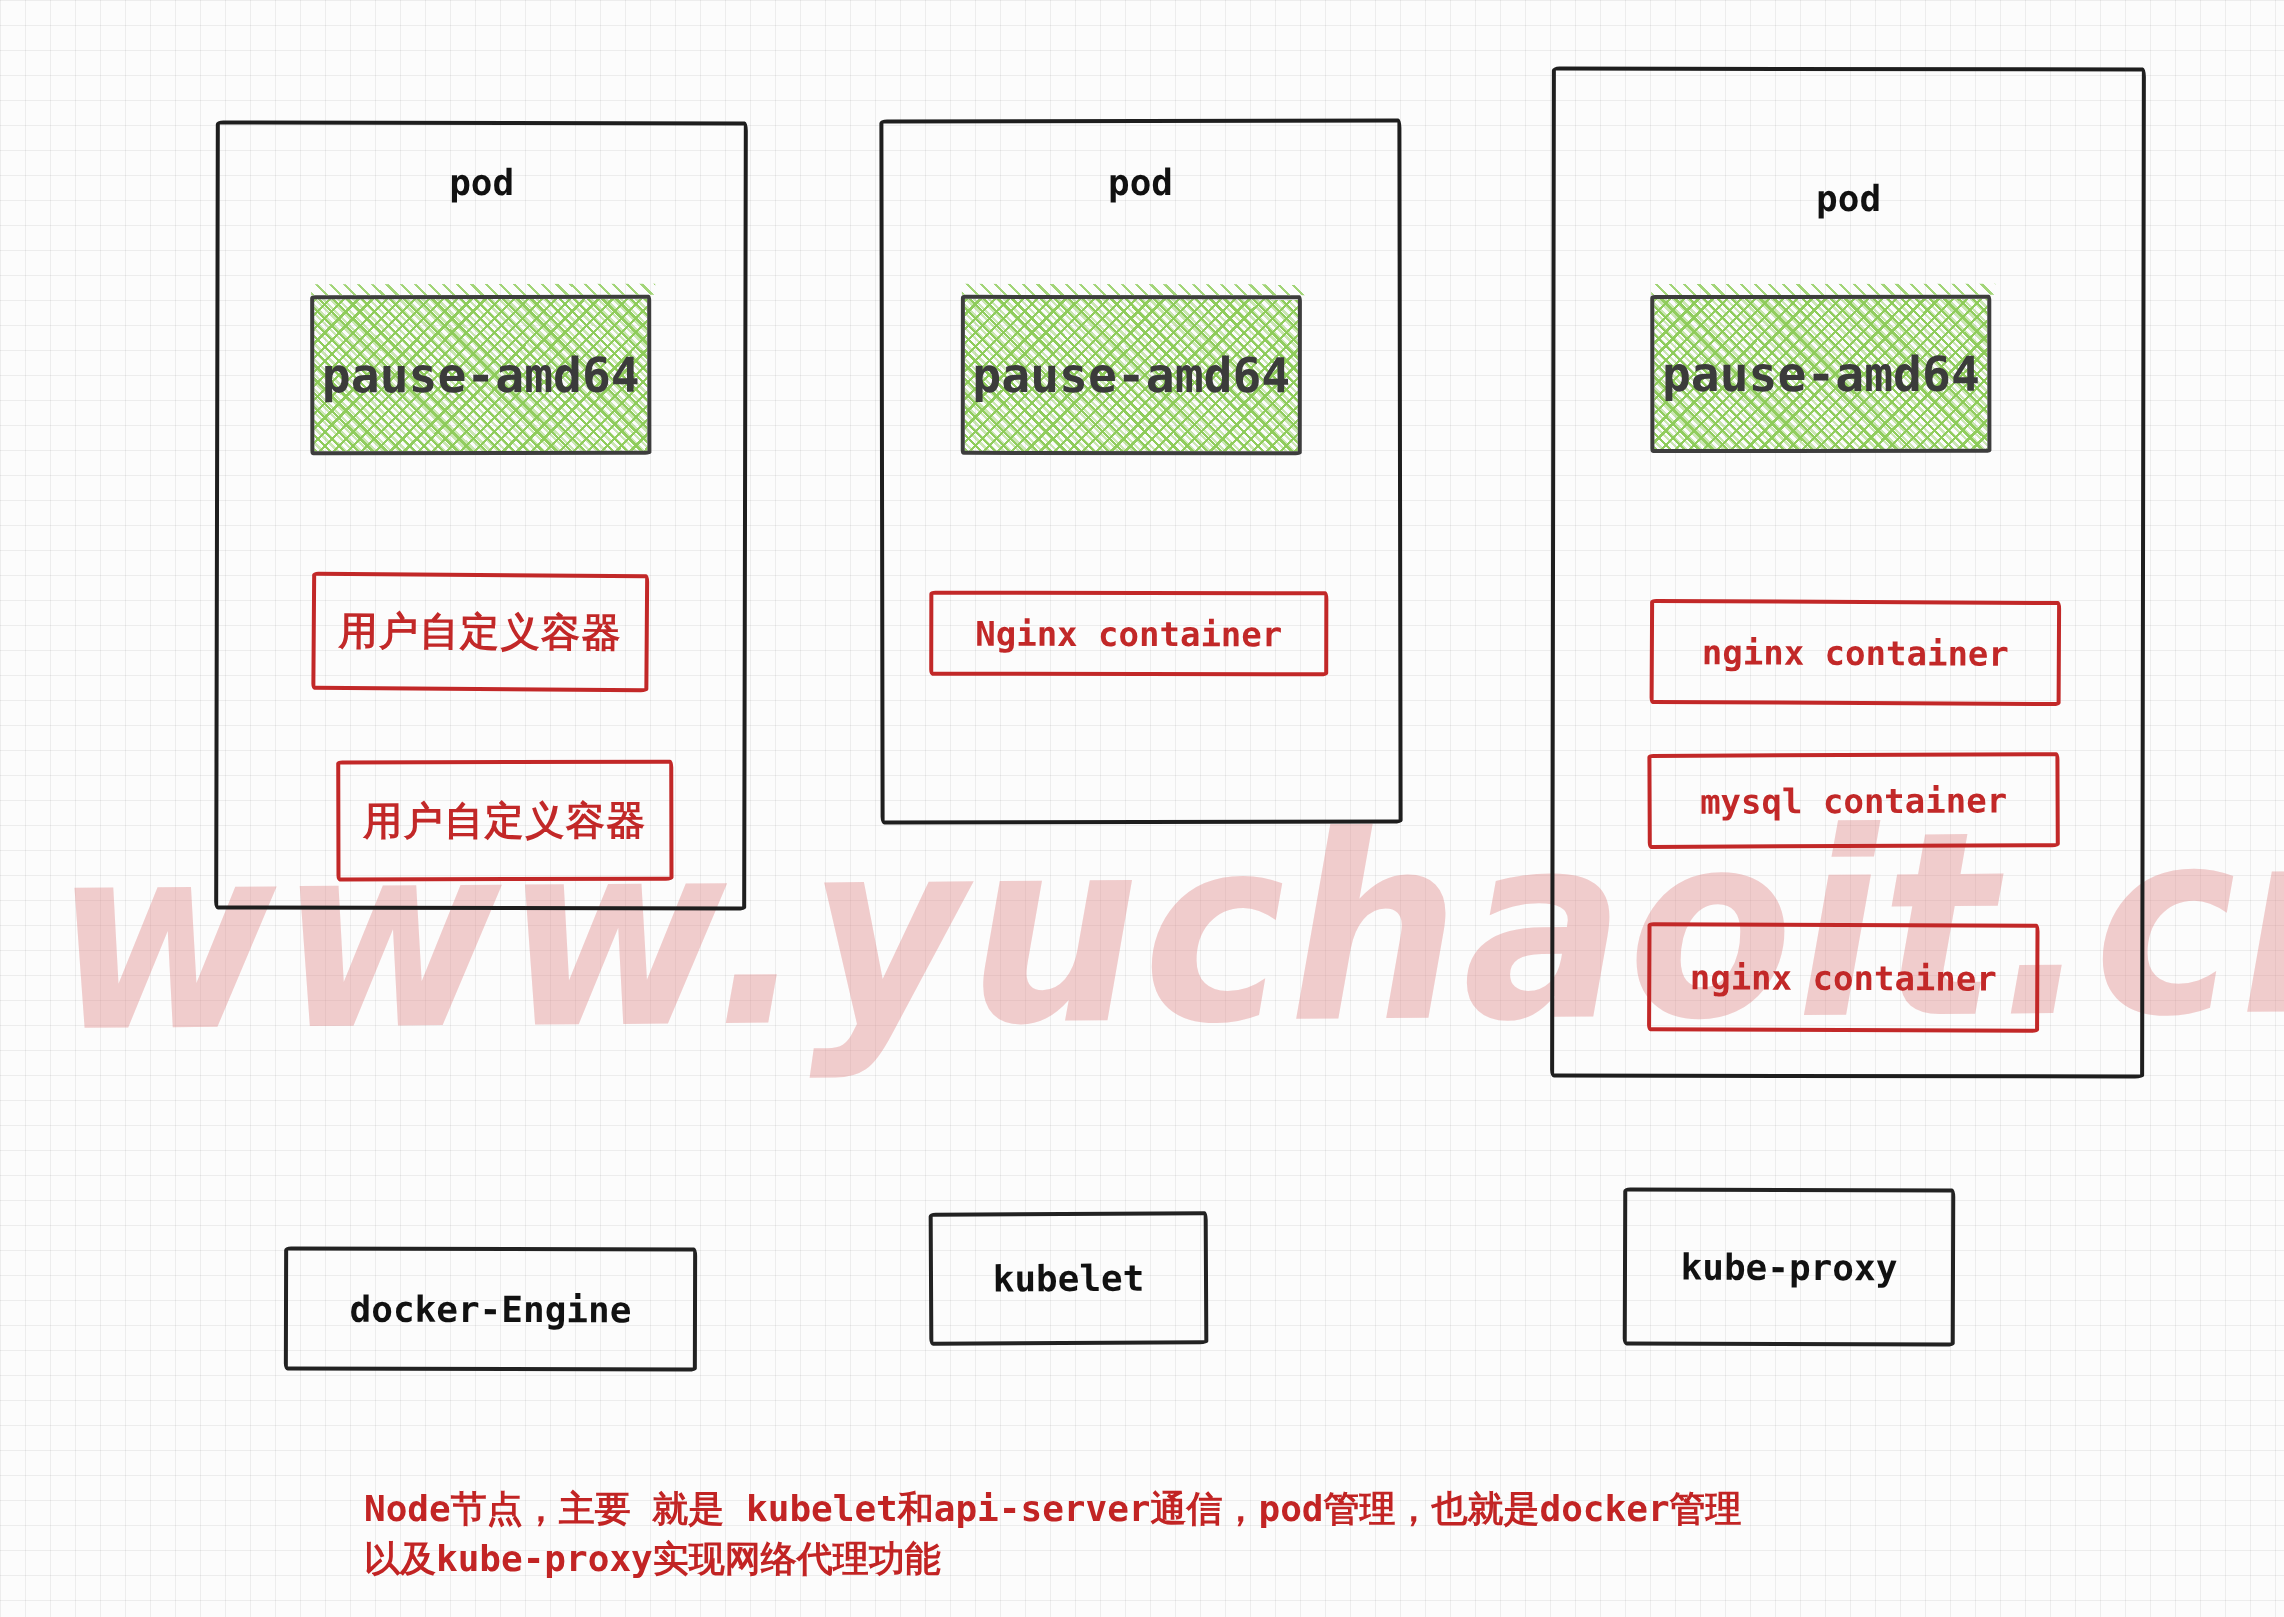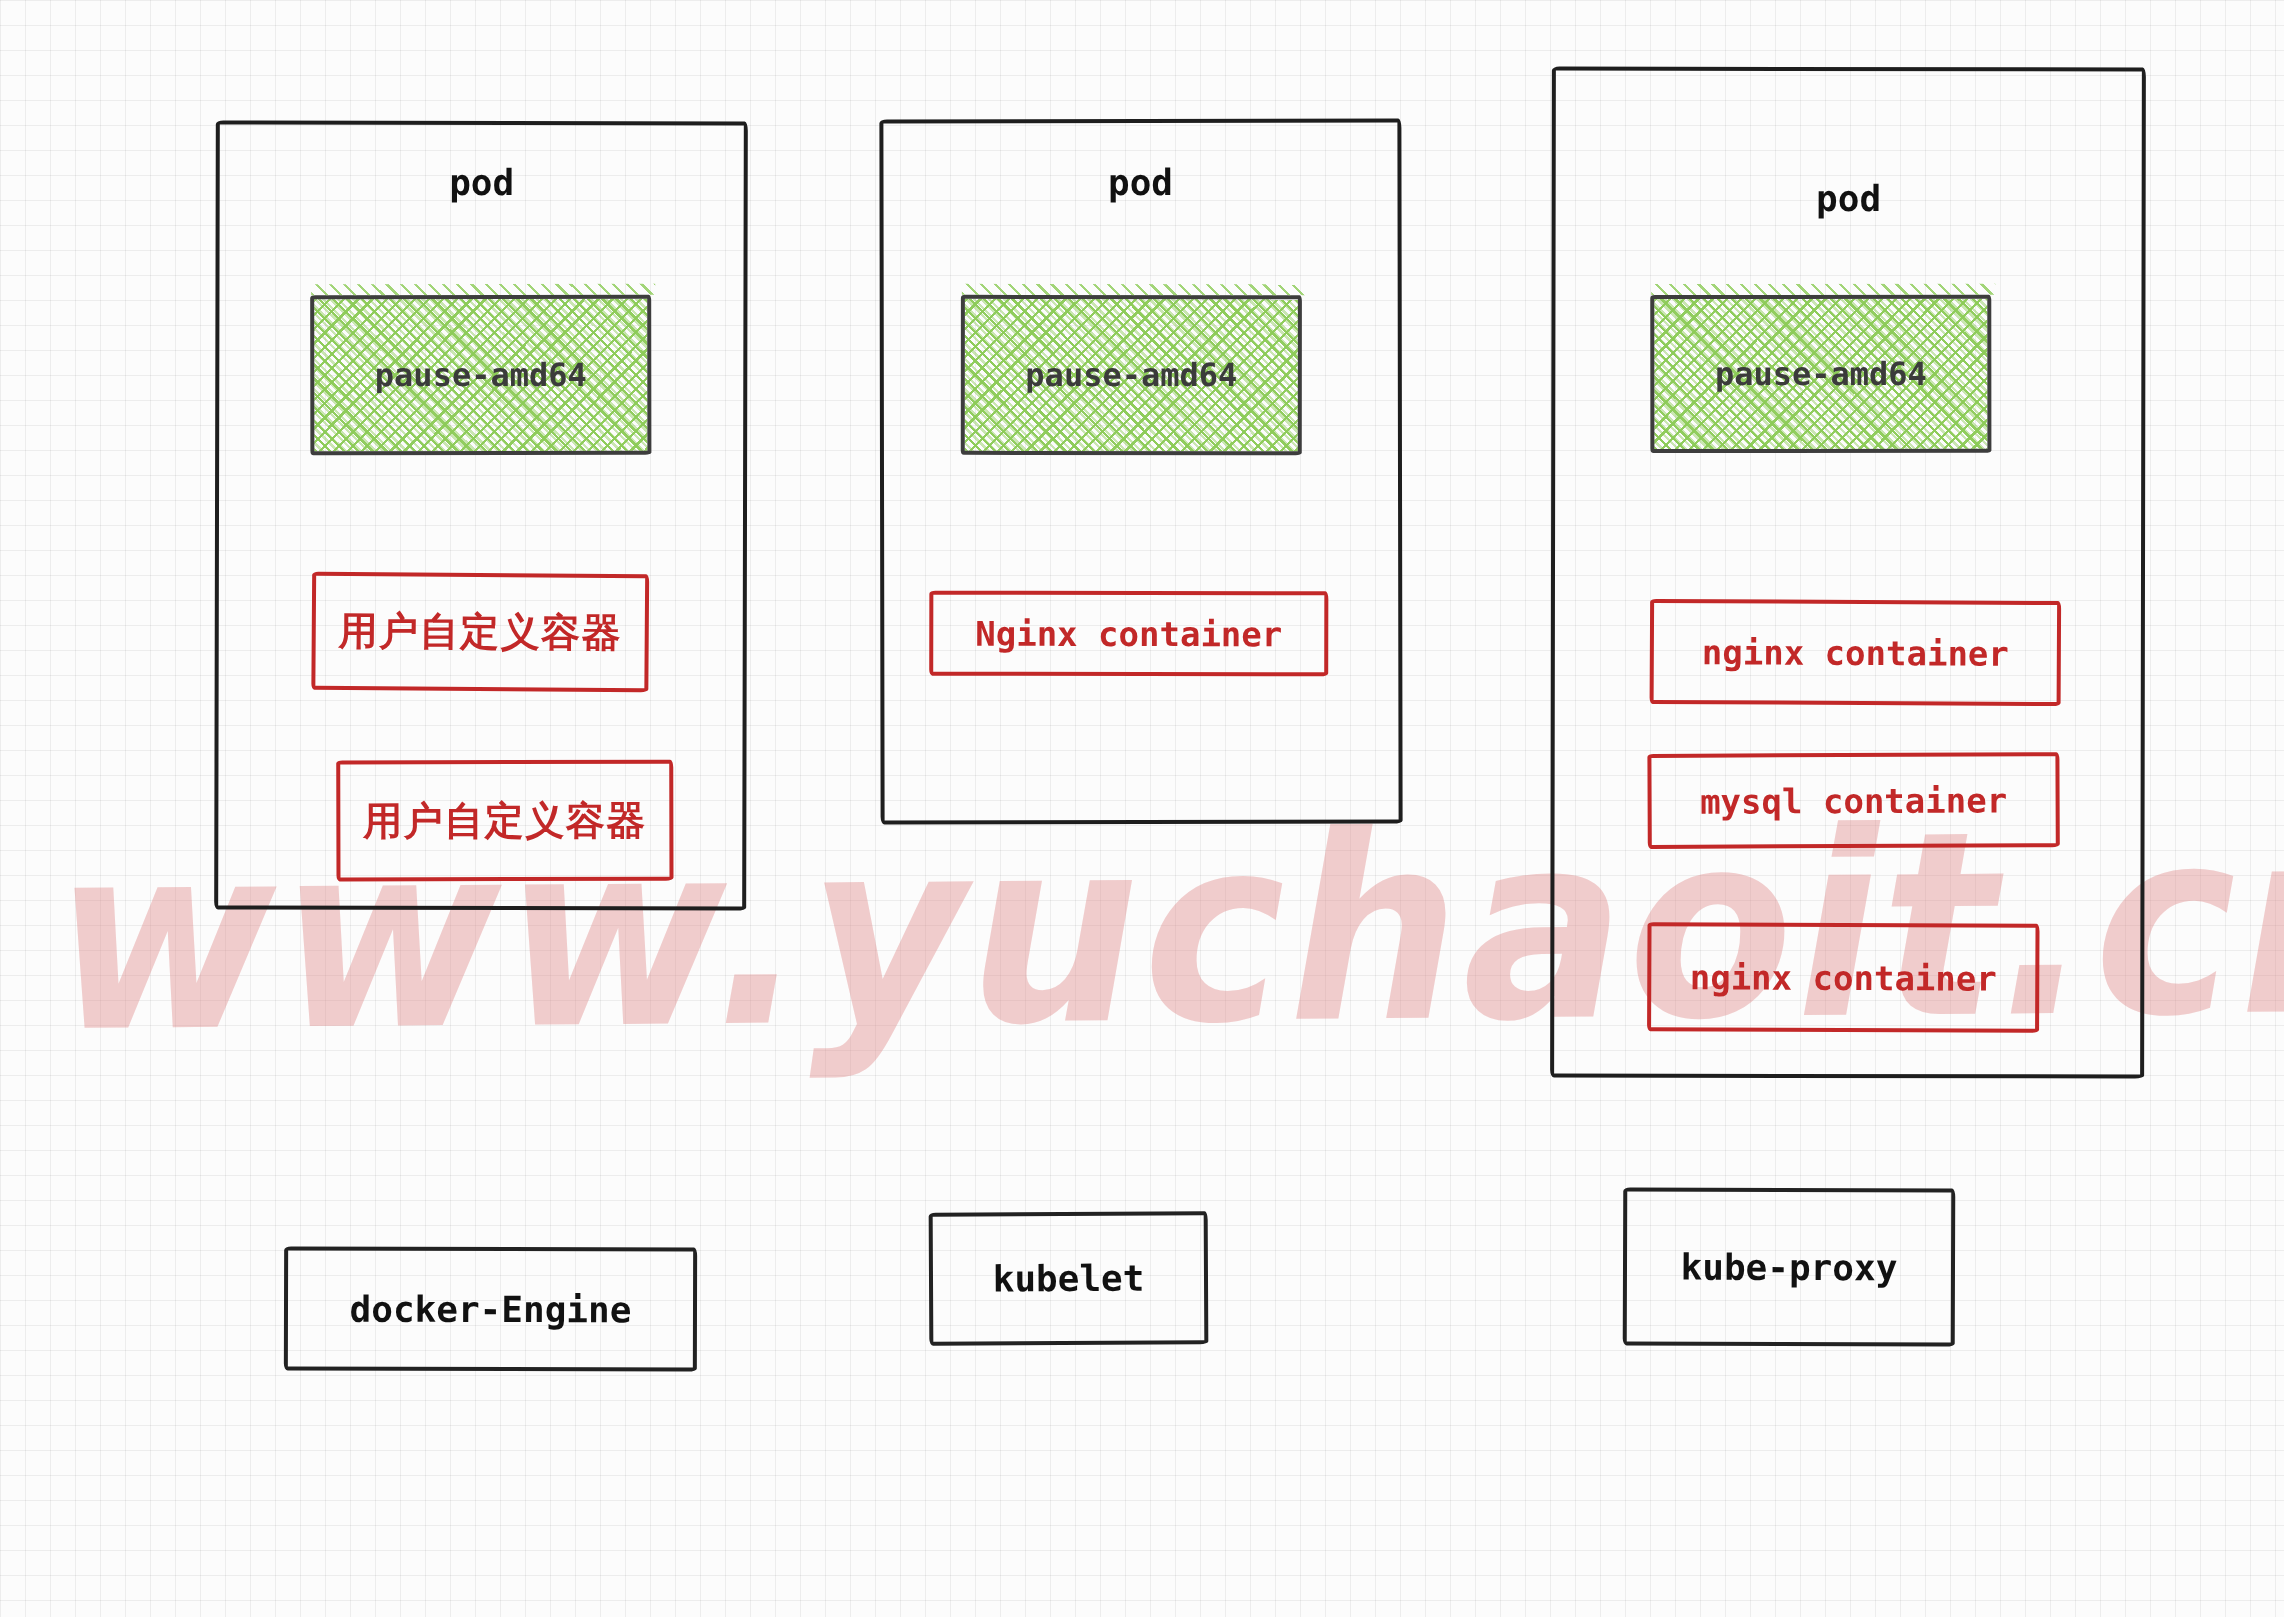--- a/index.html
+++ b/index.html
@@ -36,21 +36,21 @@
     border-radius:7.7px 3.1px 9.3px 3.9px / 3.9px 9.3px 3.1px 7.7px;
     z-index:2;
   }
   .pod-label{
     position:absolute;left:0;right:0;text-align:center;
     font-weight:bold;font-size:36px;color:#111;
   }
   .pause{
     position:absolute;border:4.6px solid #3d3d3d;
     display:flex;align-items:center;justify-content:center;
-    font-weight:bold;font-size:32px;color:#3b3b3b;
+    font-weight:bold;font-size:48px;color:#3b3b3b;
     border-radius:4.6px 2.3px 6.2px 3.1px / 3.1px 6.2px 2.3px 4.6px;
     background-image:
       repeating-linear-gradient(45deg,  rgba(140,203,87,0.95) 0 2.3px, transparent 2.3px 10px),
       repeating-linear-gradient(135deg, rgba(140,203,87,0.95) 0 2.3px, transparent 2.3px 10px),
       repeating-linear-gradient(45deg,  rgba(140,203,87,0.45) 4.6px 7px, transparent 7px 10px);
   }
   .pause::before{ 
     content:"";position:absolute;left:-3.1px;right:-7.7px;top:-15.5px;height:11px;
     background-image:repeating-linear-gradient(45deg, rgba(140,203,87,0.8) 0 2.3px, transparent 2.3px 10px);
   }
@@ -125,15 +125,19 @@
     <div class="pause" id="pause3">pause-amd64</div>
     <div class="rbox" id="p3c1">nginx container</div>
     <div class="rbox" id="p3c2">mysql container</div>
     <div class="rbox" id="p3c3">nginx container</div>
   </div>
 
   <div class="nodebox" id="node1">docker-Engine</div>
   <div class="nodebox" id="node2">kubelet</div>
   <div class="nodebox" id="node3">kube-proxy</div>
 
+  <div class="note">
+    <div>Node节点，主要 就是 kubelet和api-server通信，pod管理，也就是docker管理</div>
+    <div>以及kube-proxy实现网络代理功能</div>
+  </div>
 
 </div>
 
 
 </body></html>

